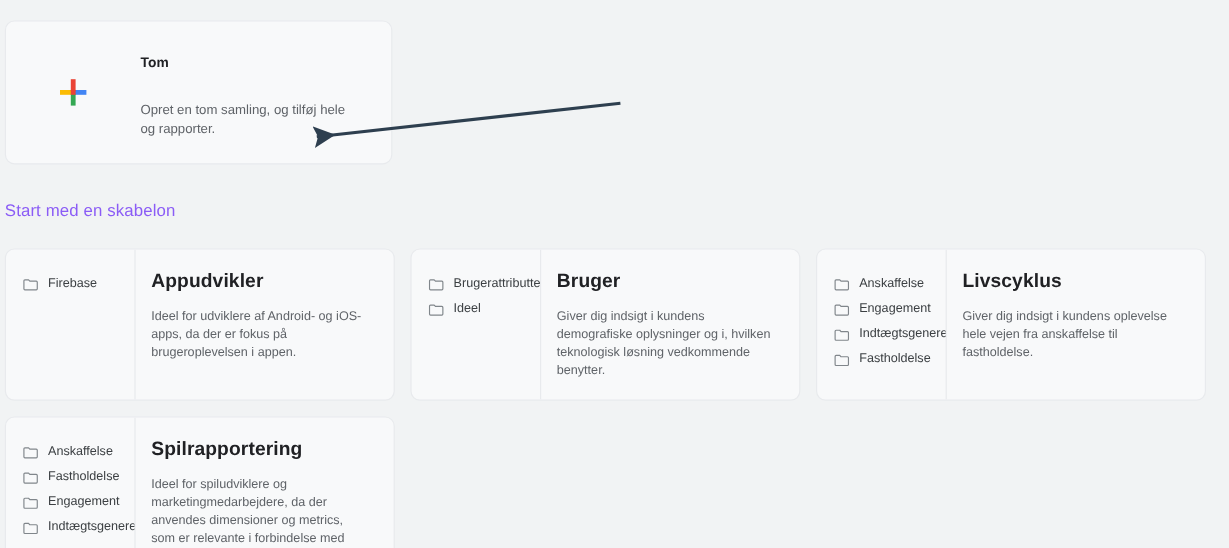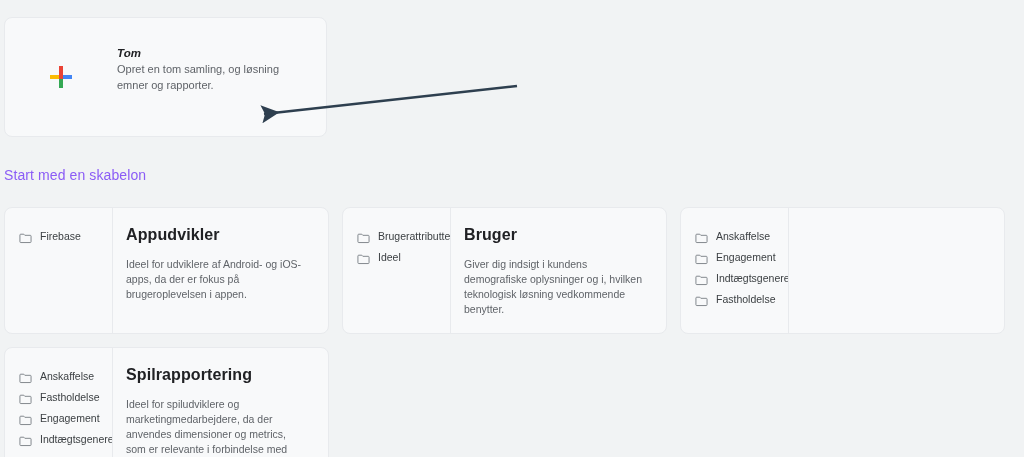--- a/index.html
+++ b/index.html
@@ -59,22 +59,21 @@
   .blank-body {
     padding: 29px 30px 0 0;
     flex: 1;
   }
 
   .card-title {
     font-size: 11.5px;
     font-weight: bold;
     color: #202124;
     letter-spacing: 0.1px;
-    margin-bottom: 3px;
-    font-style: italic;
+    margin-bottom: 26px;
   }
 
   .card-desc {
     font-size: 11px;
     line-height: 15.5px;
     color: #5f6368;
   }
 
   
   .section-heading {
@@ -176,21 +175,21 @@
     <div class="plus-icon">
       <span class="plus-arm-left"></span>
       <span class="plus-arm-right"></span>
       <span class="plus-arm-top"></span>
       <span class="plus-arm-bottom"></span>
       <span class="plus-arm-center"></span>
     </div>
   </div>
   <div class="blank-body">
     <div class="card-title">Tom</div>
-    <div class="card-desc">Opret en tom samling, og løsning emner og rapporter.</div>
+    <div class="card-desc">Opret en tom samling, og tilføj hele og rapporter.</div>
   </div>
 </div>
 
 <div class="section-heading">Start med en skabelon</div>
 
 <div class="template-grid">
     <div class="tpl-card">
       <div class="tpl-folders">
         <div class="folder-row">
           <span class="folder-icon"><svg viewBox="0 0 14 12" fill="none" xmlns="http://www.w3.org/2000/svg">
@@ -243,20 +242,24 @@
               <path d="M1 2.2a.9.9 0 0 1 .9-.9h3.3l1.1 1.2h5.8a.9.9 0 0 1 .9.9v6a.9.9 0 0 1-.9.9H1.9a.9.9 0 0 1-.9-.9V2.2z" stroke="#80868b" stroke-width="1.05" stroke-linejoin="round"></path>
             </svg></span>
           <span class="folder-label">Indtægtsgenerering</span>
         </div>
         <div class="folder-row">
           <span class="folder-icon"><svg viewBox="0 0 14 12" fill="none" xmlns="http://www.w3.org/2000/svg">
               <path d="M1 2.2a.9.9 0 0 1 .9-.9h3.3l1.1 1.2h5.8a.9.9 0 0 1 .9.9v6a.9.9 0 0 1-.9.9H1.9a.9.9 0 0 1-.9-.9V2.2z" stroke="#80868b" stroke-width="1.05" stroke-linejoin="round"></path>
             </svg></span>
           <span class="folder-label">Fastholdelse</span>
         </div>
+      </div>
+      <div class="tpl-body">
+        <div class="tpl-title">Livscyklus</div>
+        <div class="tpl-desc">Giver dig indsigt i kundens oplevelse hele vejen fra anskaffelse til fastholdelse.</div>
       </div>
     </div>
     <div class="tpl-card">
       <div class="tpl-folders">
         <div class="folder-row">
           <span class="folder-icon"><svg viewBox="0 0 14 12" fill="none" xmlns="http://www.w3.org/2000/svg">
               <path d="M1 2.2a.9.9 0 0 1 .9-.9h3.3l1.1 1.2h5.8a.9.9 0 0 1 .9.9v6a.9.9 0 0 1-.9.9H1.9a.9.9 0 0 1-.9-.9V2.2z" stroke="#80868b" stroke-width="1.05" stroke-linejoin="round"></path>
             </svg></span>
           <span class="folder-label">Anskaffelse</span>
         </div>

